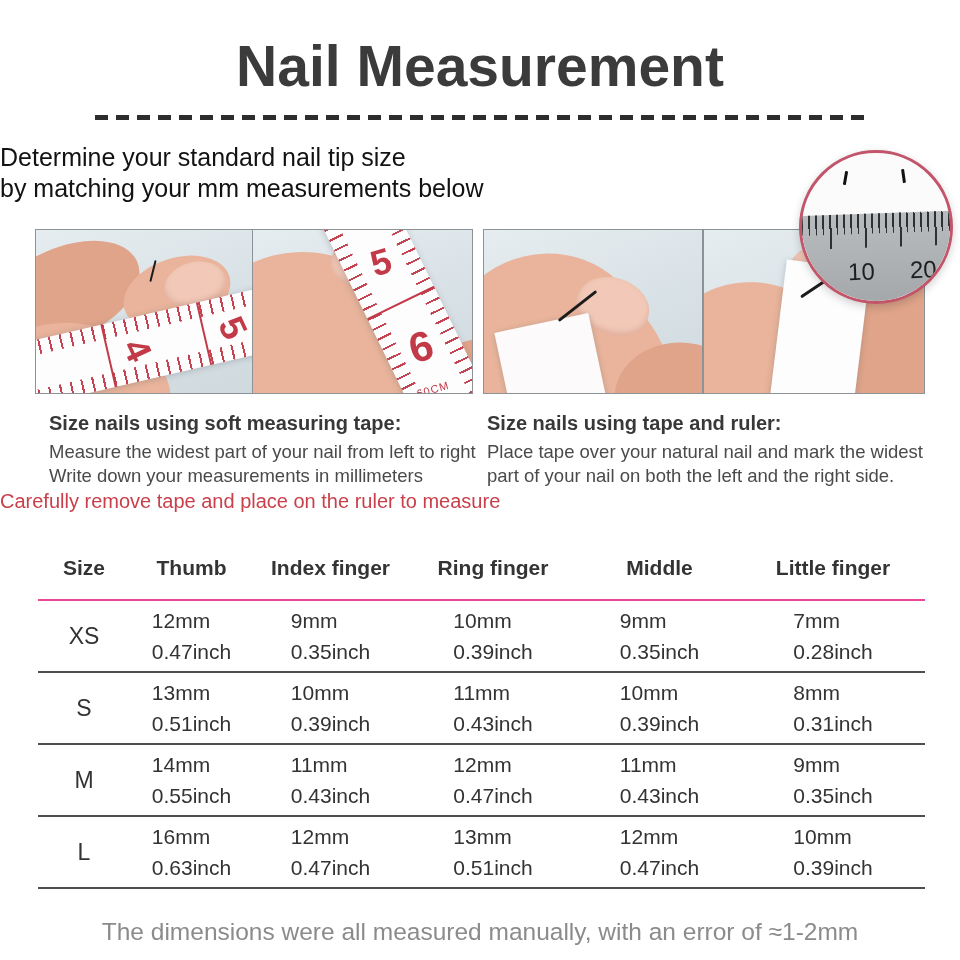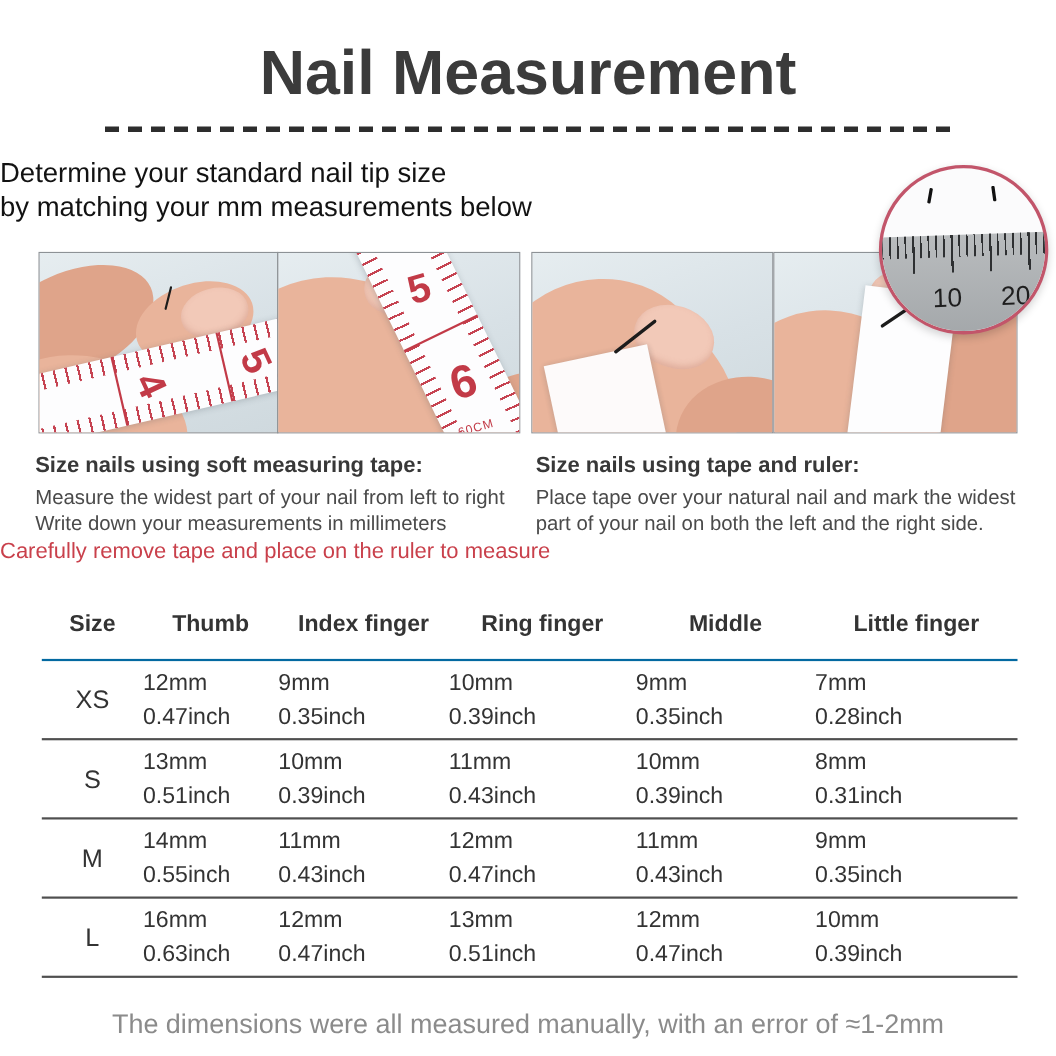--- a/index.html
+++ b/index.html
@@ -67,37 +67,37 @@
   }
   .inset .rulnum { position: absolute; color: #1e1e1e; font-size: 24px; font-weight: 400; top: 44px; }
   .inset .rn10 { left: 58px; } .inset .rn20 { left: 120px; }
   .inset .mark { position: absolute; width: 3px; height: 14px; background: #111; border-radius: 1px; }
   .inset .mk1 { left: 42px; top: 18px; transform: rotate(10deg); }
   .inset .mk2 { left: 100px; top: 16px; transform: rotate(-8deg); }
   
   .instr { position: absolute; top: 396px; }
   .instr h3 { font-size: 20px; font-weight: 700; color: #383838; margin-bottom: 5px; }
   .instr p  { font-size: 18.5px; color: #4a4a4a; line-height: 24px; }
-  #instr-left  { left: 32px;  width: 448px; }
+  #instr-left  { left: 49px;  width: 448px; }
   #instr-right { left: 487px; width: 452px; }
   .warning {
     position: absolute; top: 474px; left: 0; width: 928px; text-align: left;
     font-size: 20px; color: #c9404b;
   }
   
   .sizetable { position: absolute; left: 38px; top: 520px; width: 887px; color: #333; }
   .trow {
     display: grid; grid-template-columns: 92px 123px 155px 170px 163px 184px;
     align-items: center;
   }
-  .thead { height: 65px; border-bottom: 2px solid #0369a1; }
+  .thead { height: 65px; border-bottom: 2px solid #ec4899; }
   .thead .th { text-align: center; font-size: 21px; font-weight: 700; color: #343434; }
   .tbody-row { height: 72px; border-bottom: 2px solid #4f4f4f; }
   .size-label { text-align: center; font-size: 23px; color: #333; }
-  .cell { display: flex; }
+  .cell { display: flex; justify-content: center; }
   .cell .pair { text-align: left; font-size: 21px; line-height: 31px; color: #333; }
   
   .footer {
     position: absolute; top: 902px; left: 0; width: 100%; text-align: center;
     font-size: 24.5px; color: #8b8b8b;
   }
 </style>
 </head>
 <body>
 

